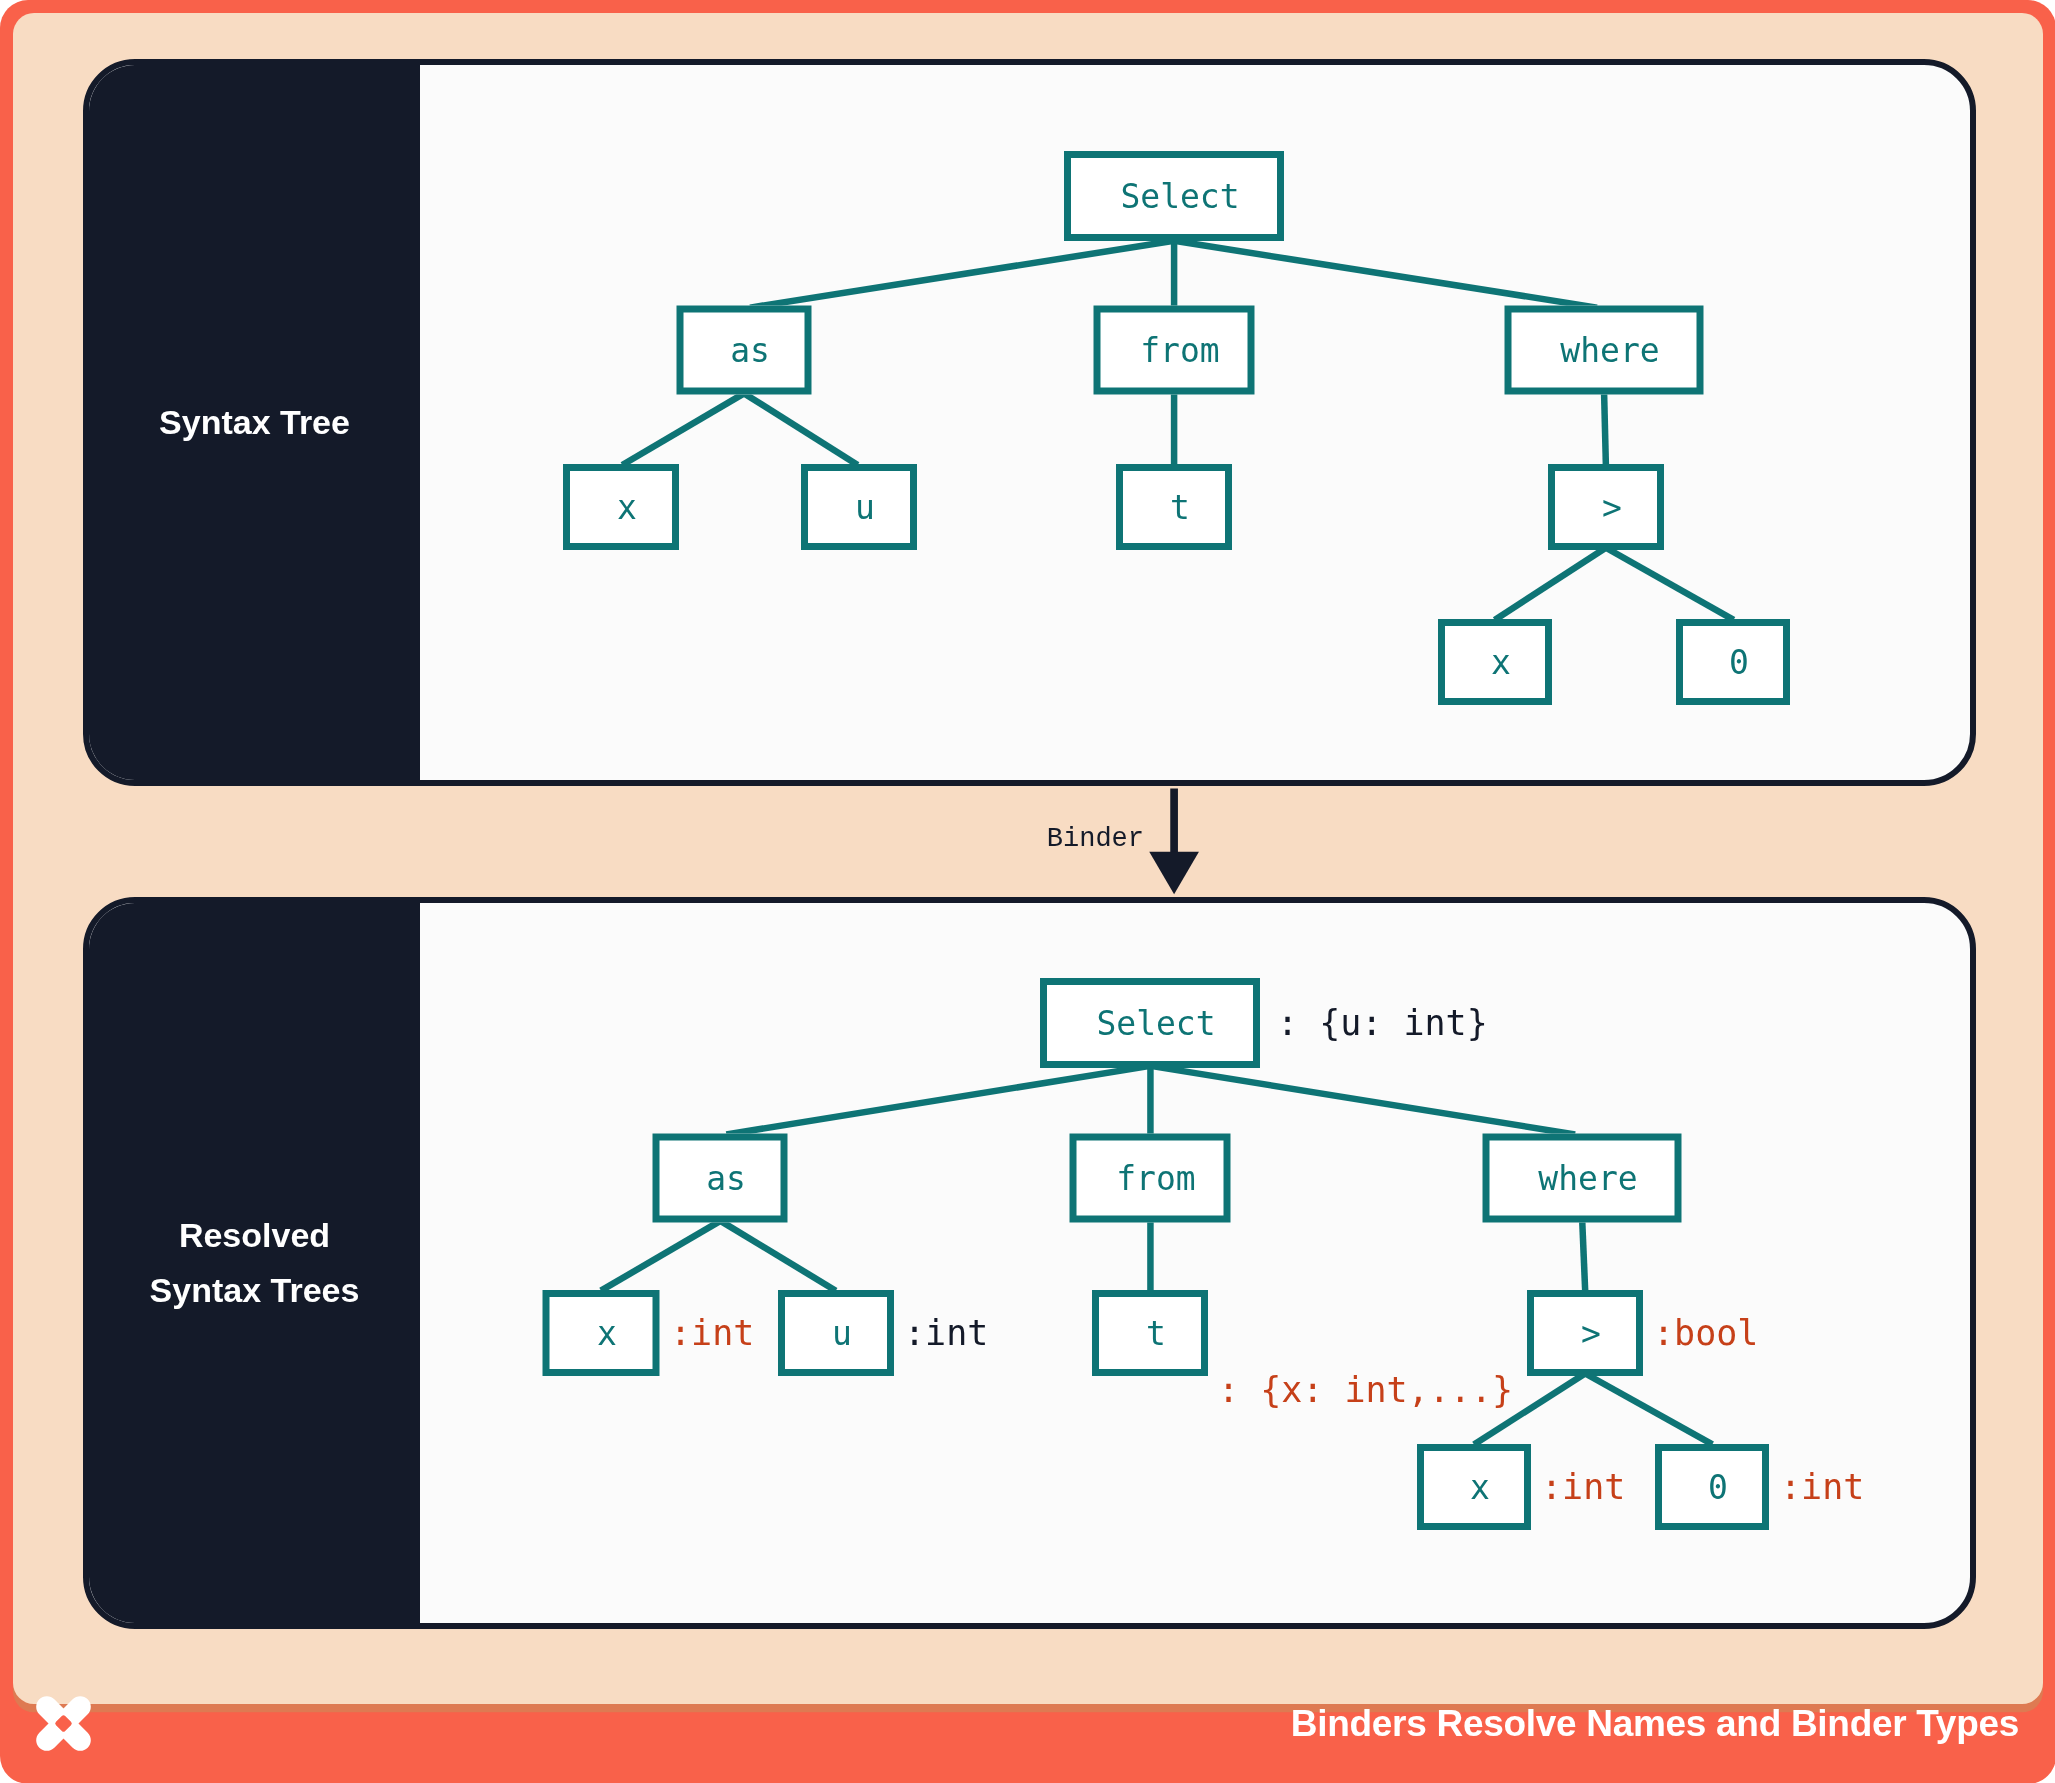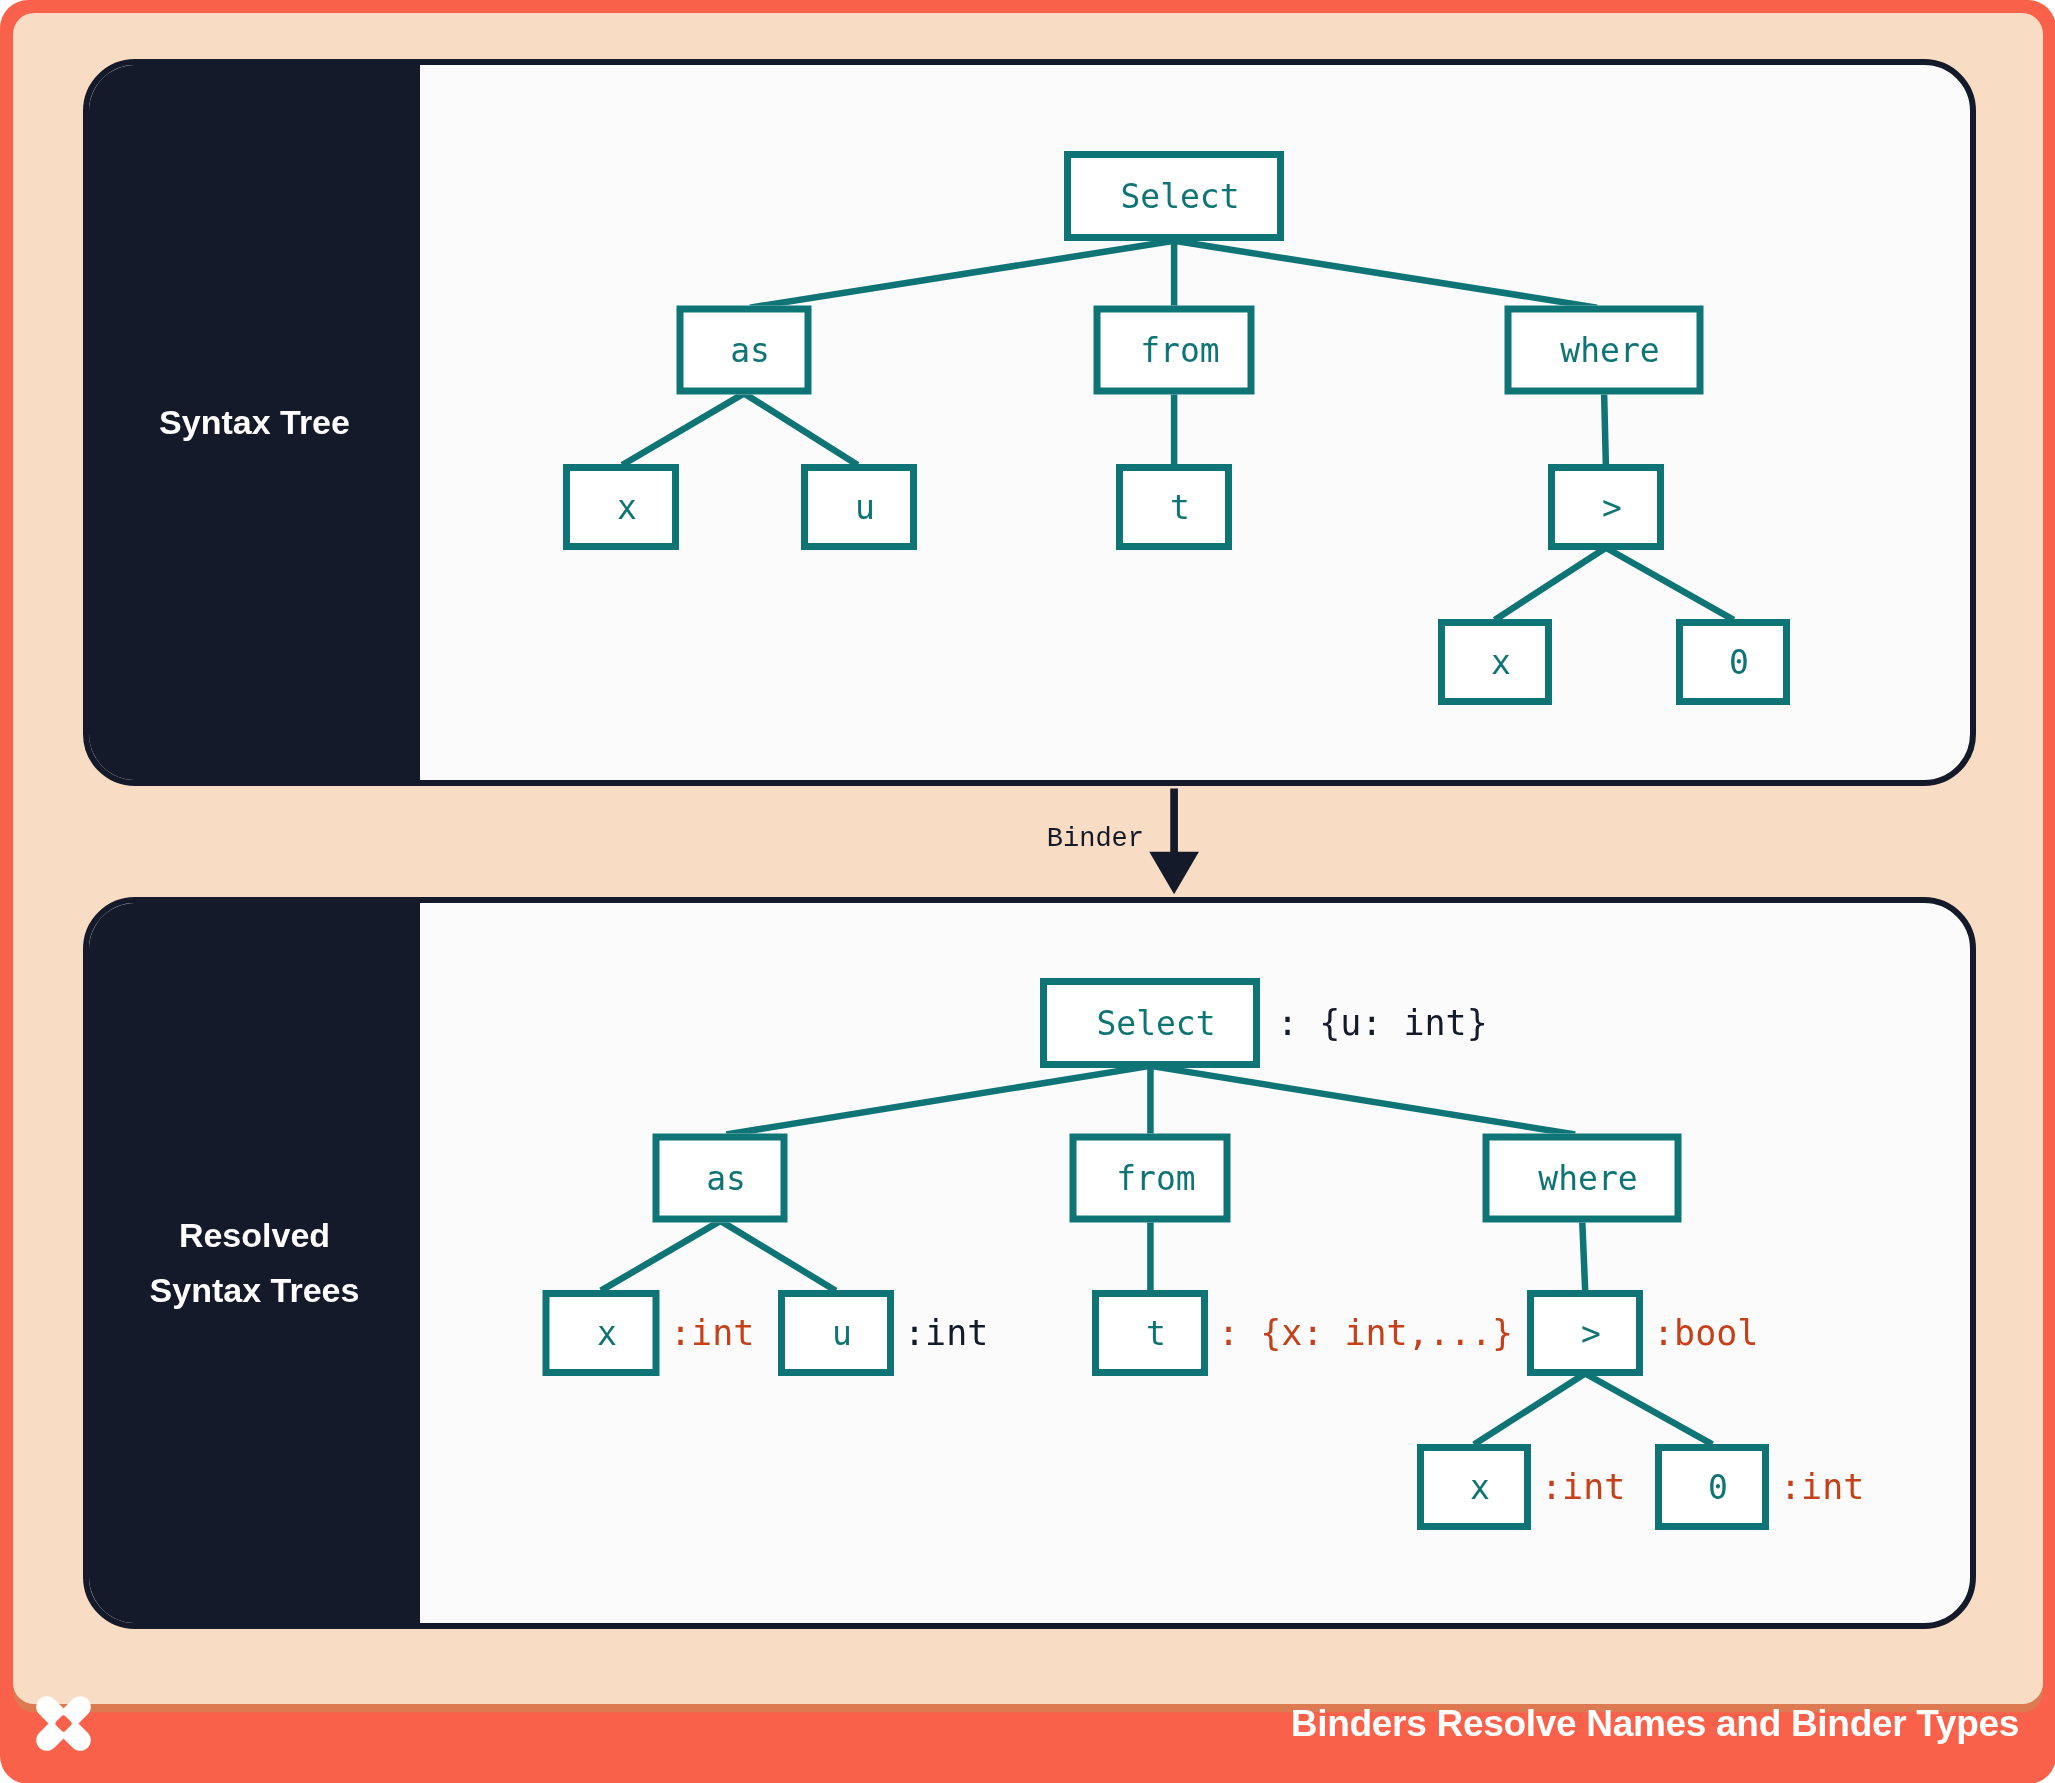--- a/index.html
+++ b/index.html
@@ -167,21 +167,21 @@
   <div class="node" style="left:1150px;top:1178px;width:161px;height:89px;">from</div>
   <div class="node" style="left:1582px;top:1178px;width:199px;height:89px;">where</div>
 
   <div class="node" style="left:601px;top:1333px;width:117px;height:86px;">x</div>
   <div class="ann red" style="left:670px;top:1333px;">:int</div>
 
   <div class="node" style="left:836px;top:1333px;width:116px;height:86px;">u</div>
   <div class="ann dark" style="left:904px;top:1333px;">:int</div>
 
   <div class="node" style="left:1150px;top:1333px;width:116px;height:86px;">t</div>
-  <div class="ann red" style="left:1218px;top:1333px;">: {x: int,...}</div>
+  <div class="ann red" style="left:1218px;top:1390px;">: {x: int,...}</div>
 
   <div class="node" style="left:1585px;top:1333px;width:116px;height:86px;">&gt;</div>
   <div class="ann red" style="left:1653px;top:1333px;">:bool</div>
 
   <div class="node" style="left:1474px;top:1487px;width:114px;height:86px;">x</div>
   <div class="ann red" style="left:1541px;top:1487px;">:int</div>
 
   <div class="node" style="left:1712px;top:1487px;width:114px;height:86px;">0</div>
   <div class="ann red" style="left:1780px;top:1487px;">:int</div>
 

